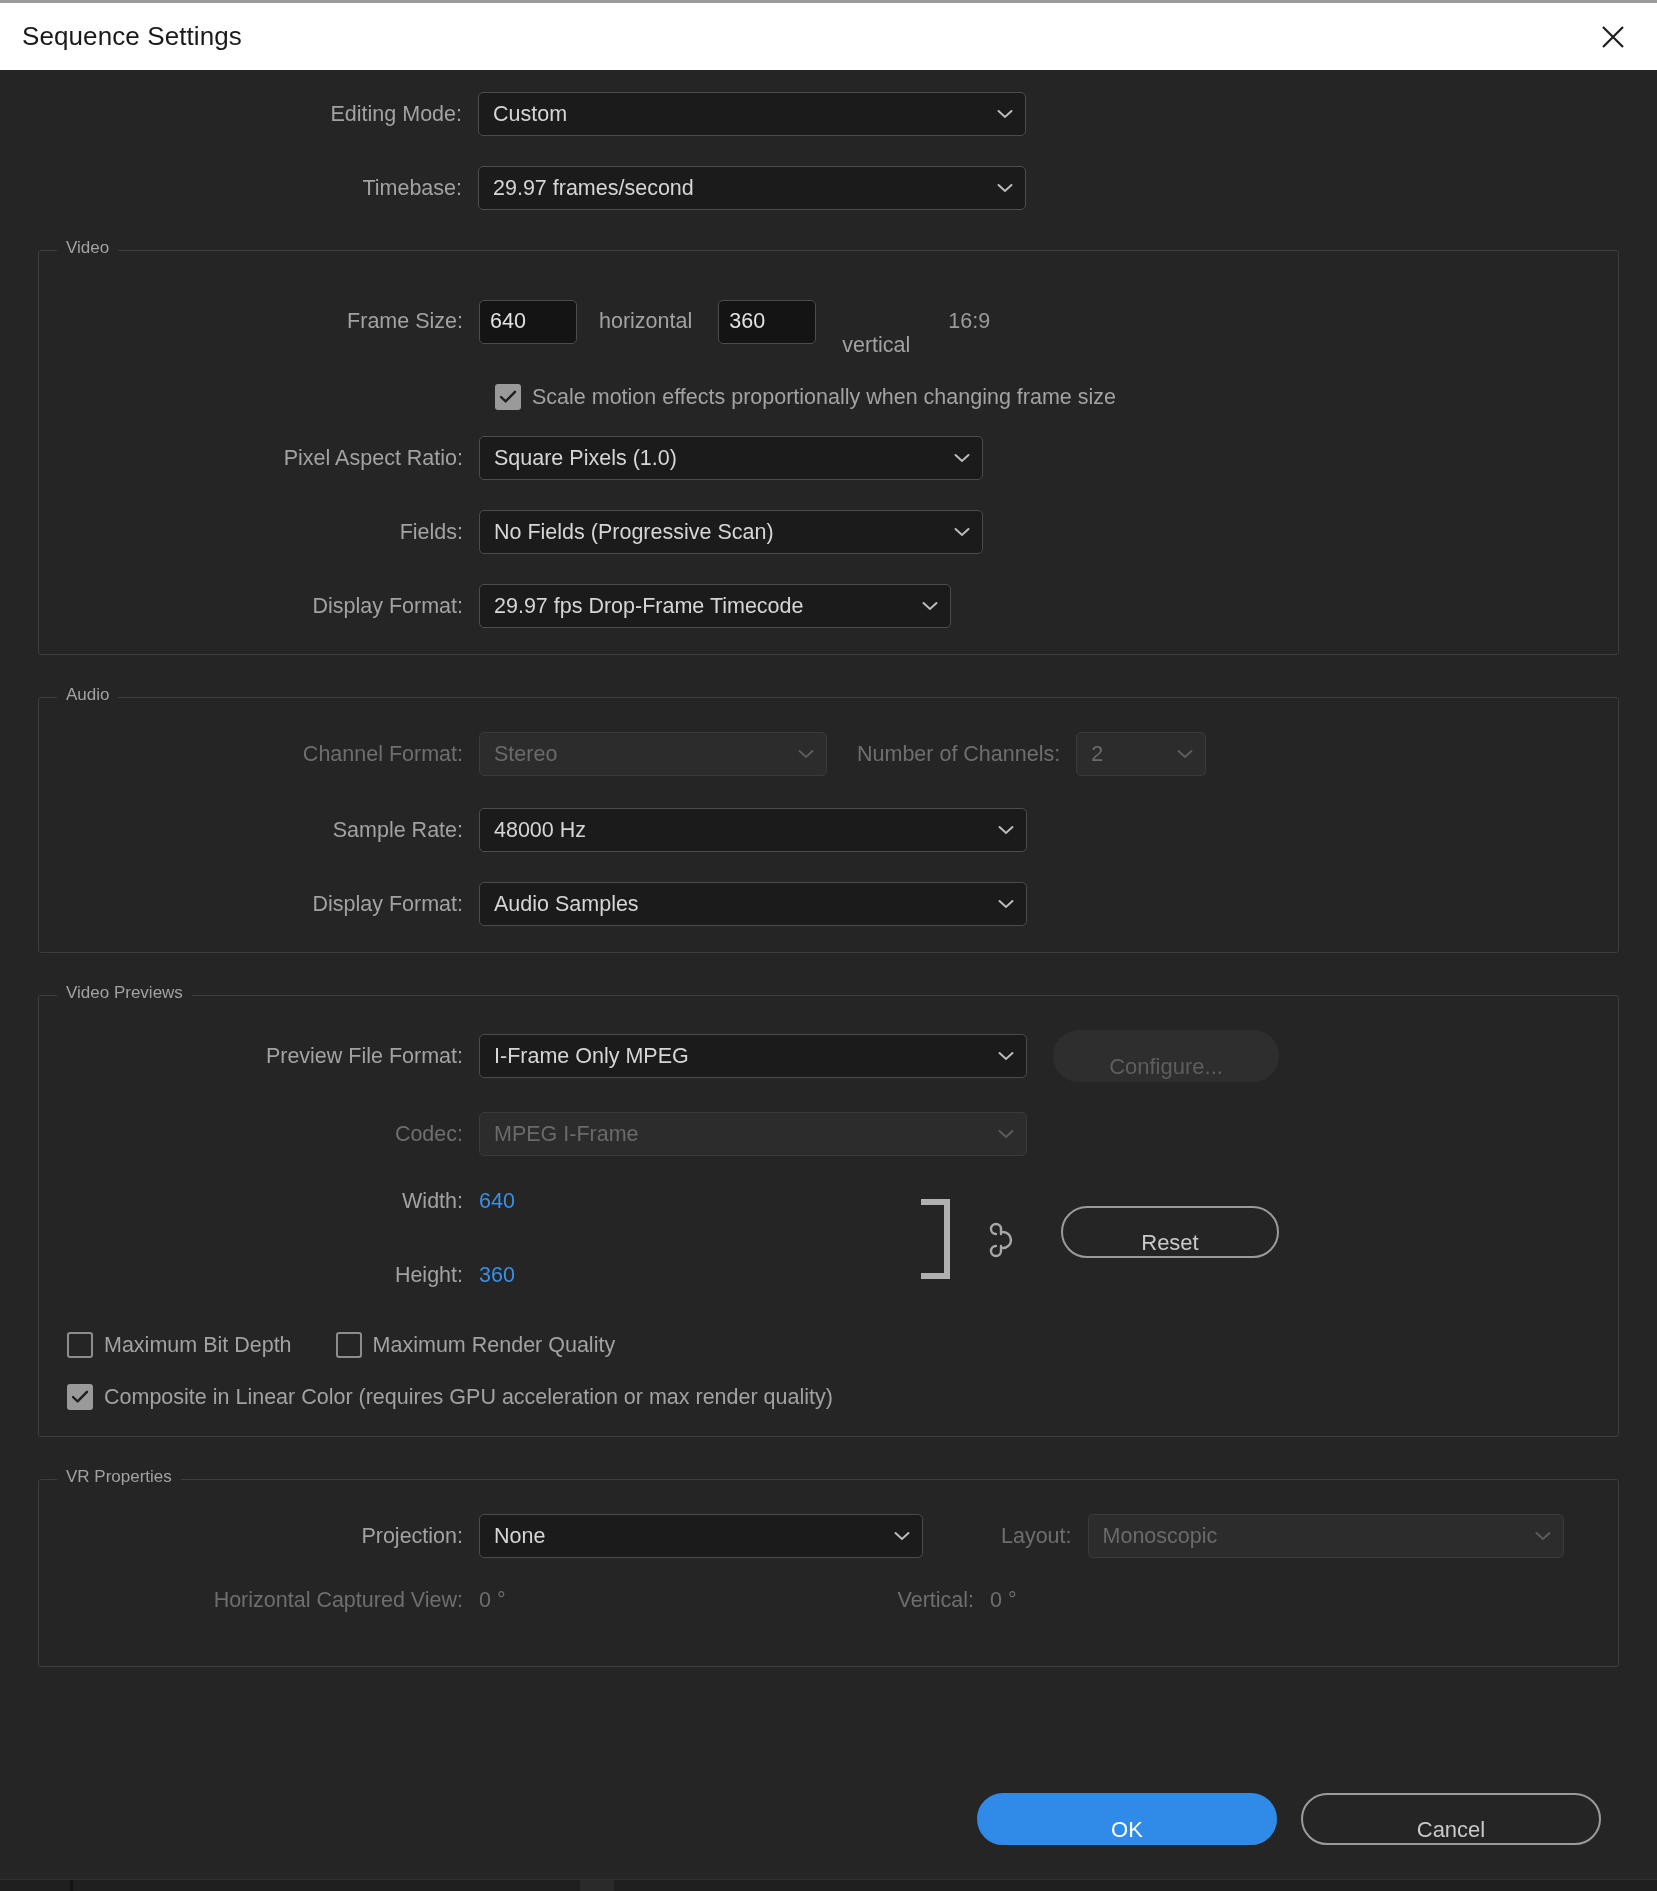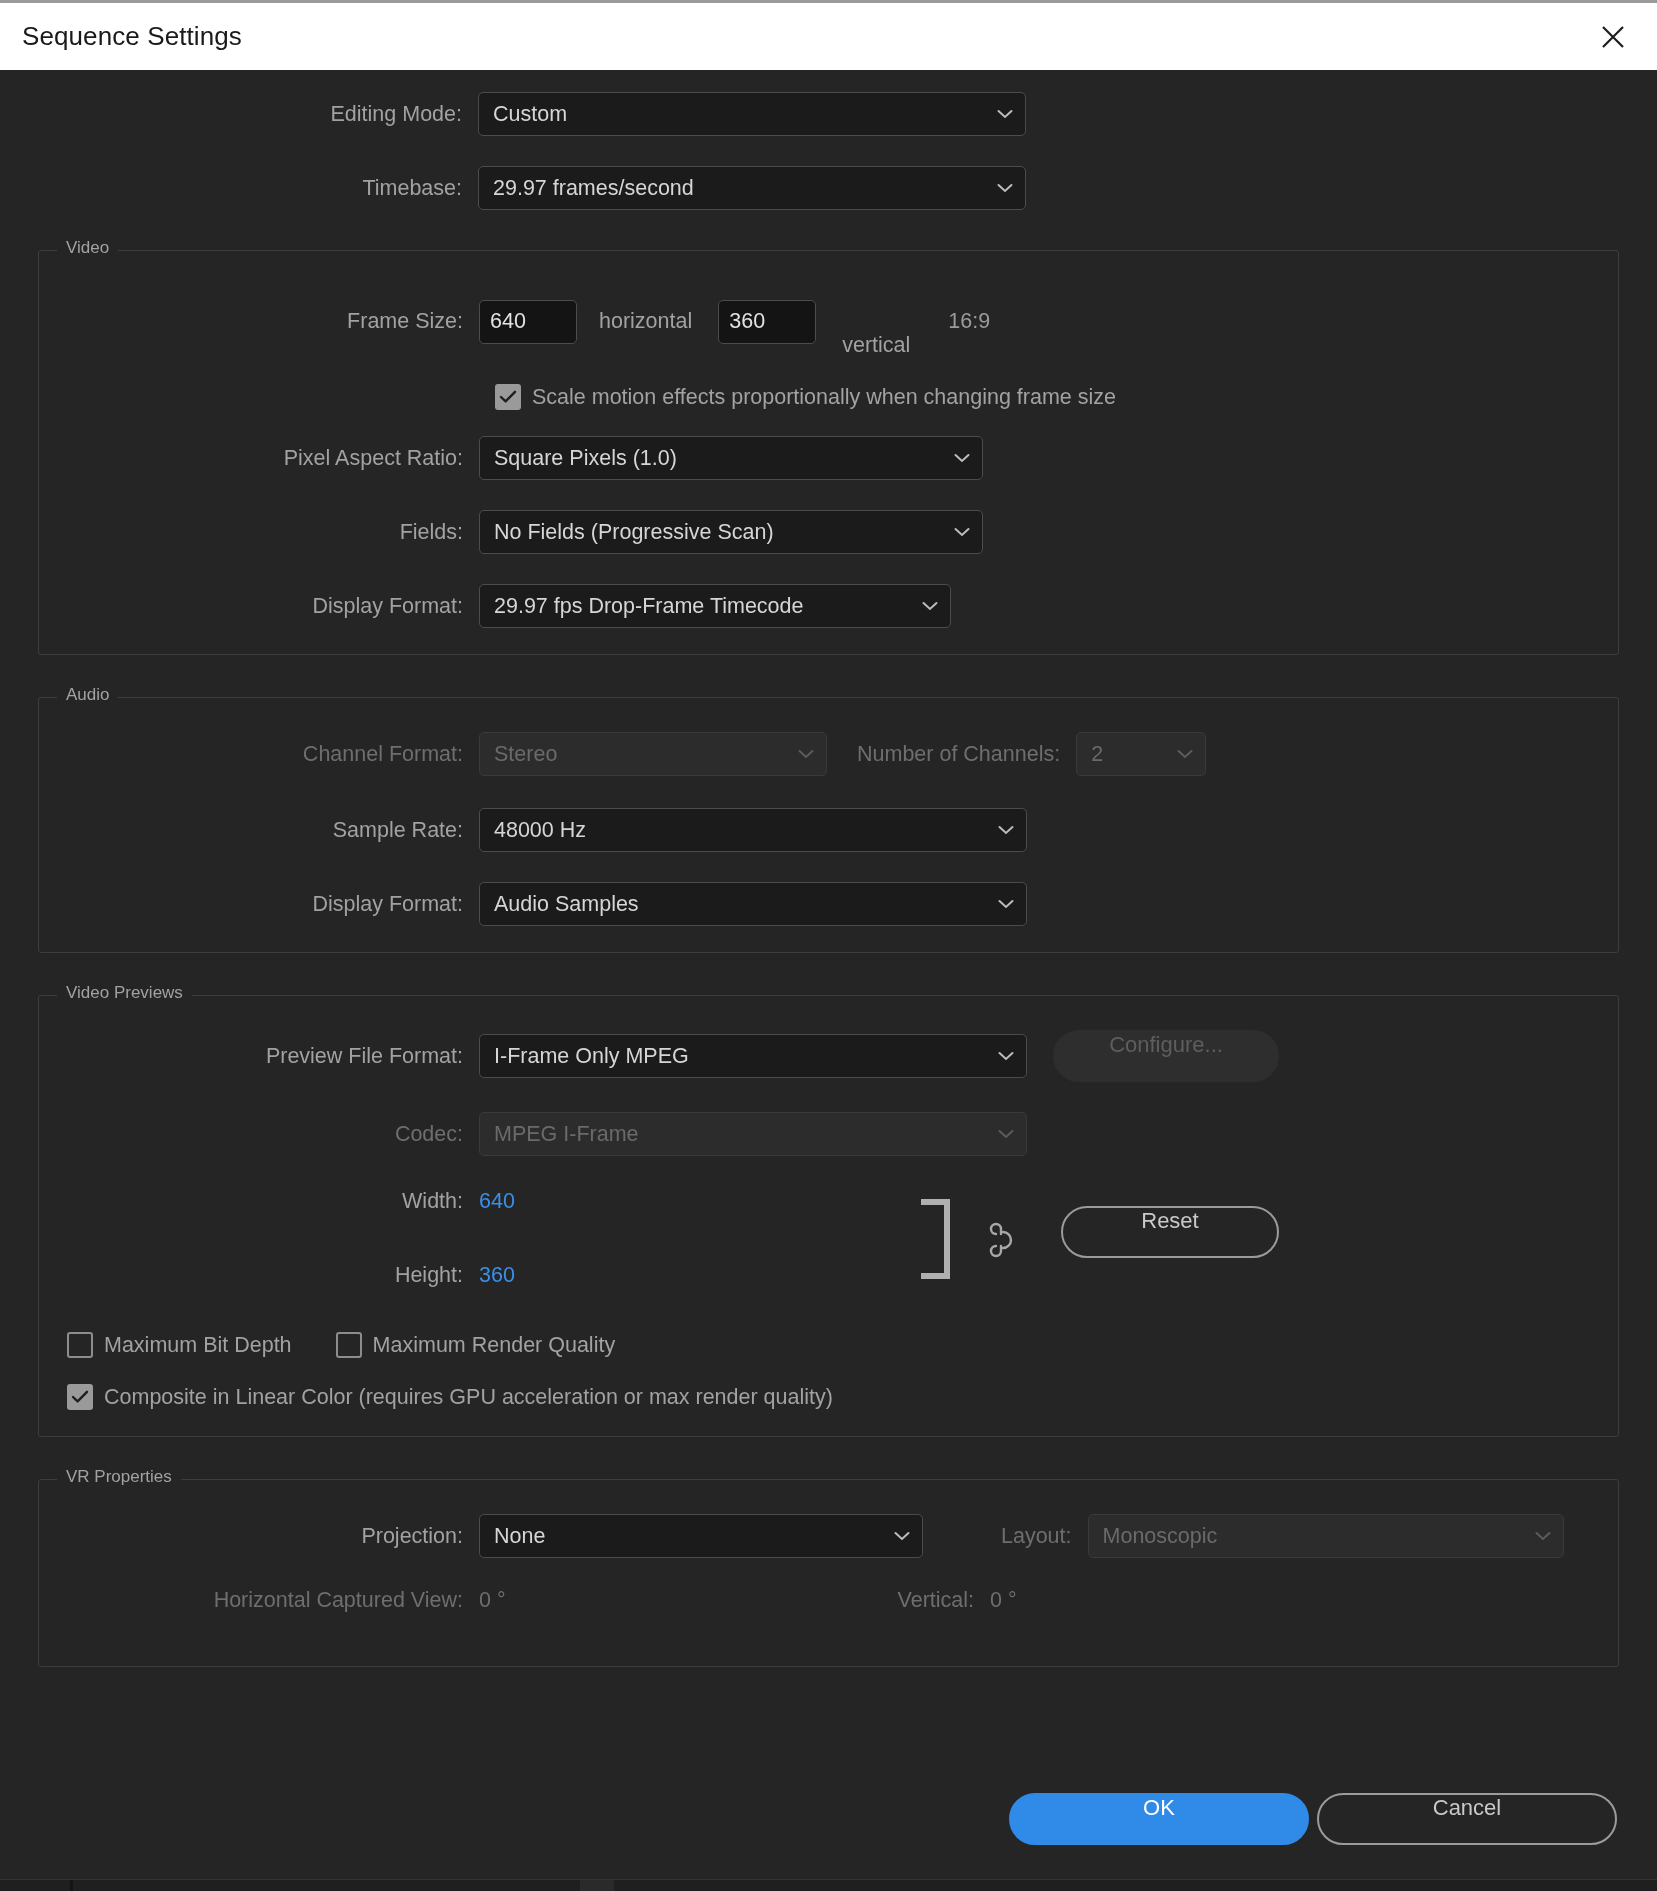--- a/index.html
+++ b/index.html
@@ -172,43 +172,43 @@
     margin-left: 11px;
     white-space: nowrap;
     cursor: pointer;
   }
 
   
   .pill {
     height: 52px;
     border-radius: 26px;
     display: inline-flex;
-    align-items: flex-start;
+    align-items: flex-end;
     justify-content: center;
     font-size: 22px;
     cursor: pointer;
     white-space: nowrap;
     padding: 0 26px;
   }
   .pill.outline { border: 2px solid #9b9b9b; background: transparent; color: #c9c9c9; }
   .pill.primary { background: #2f8ae8; color: #ffffff; border: 2px solid #2f8ae8; }
   .pill.disabled { background: #2e2e2e; border: 2px solid #2e2e2e; color: #5e5e5e; cursor: default; }
 
   .blue-val { color: #3a8fe8; font-size: 21.5px; }
 
   .bracket-ico { width: 34px; height: 72px; }
   .link-ico { width: 26px; height: 34px; }
 
   
   .footer {
     position: absolute;
-    right: 40px;
+    right: 56px;
     bottom: 46px;
     display: flex;
-    gap: 8px;
+    gap: 24px;
   }
   .bottom-strip {
     position: absolute;
     left: 0; bottom: 0;
     width: 100%;
     height: 12px;
     background: #1f1f1f;
     border-top: 1px solid #323232;
   }
   .bottom-strip .tick { position:absolute; top:0; width:3px; height:12px; background:#141414; }

